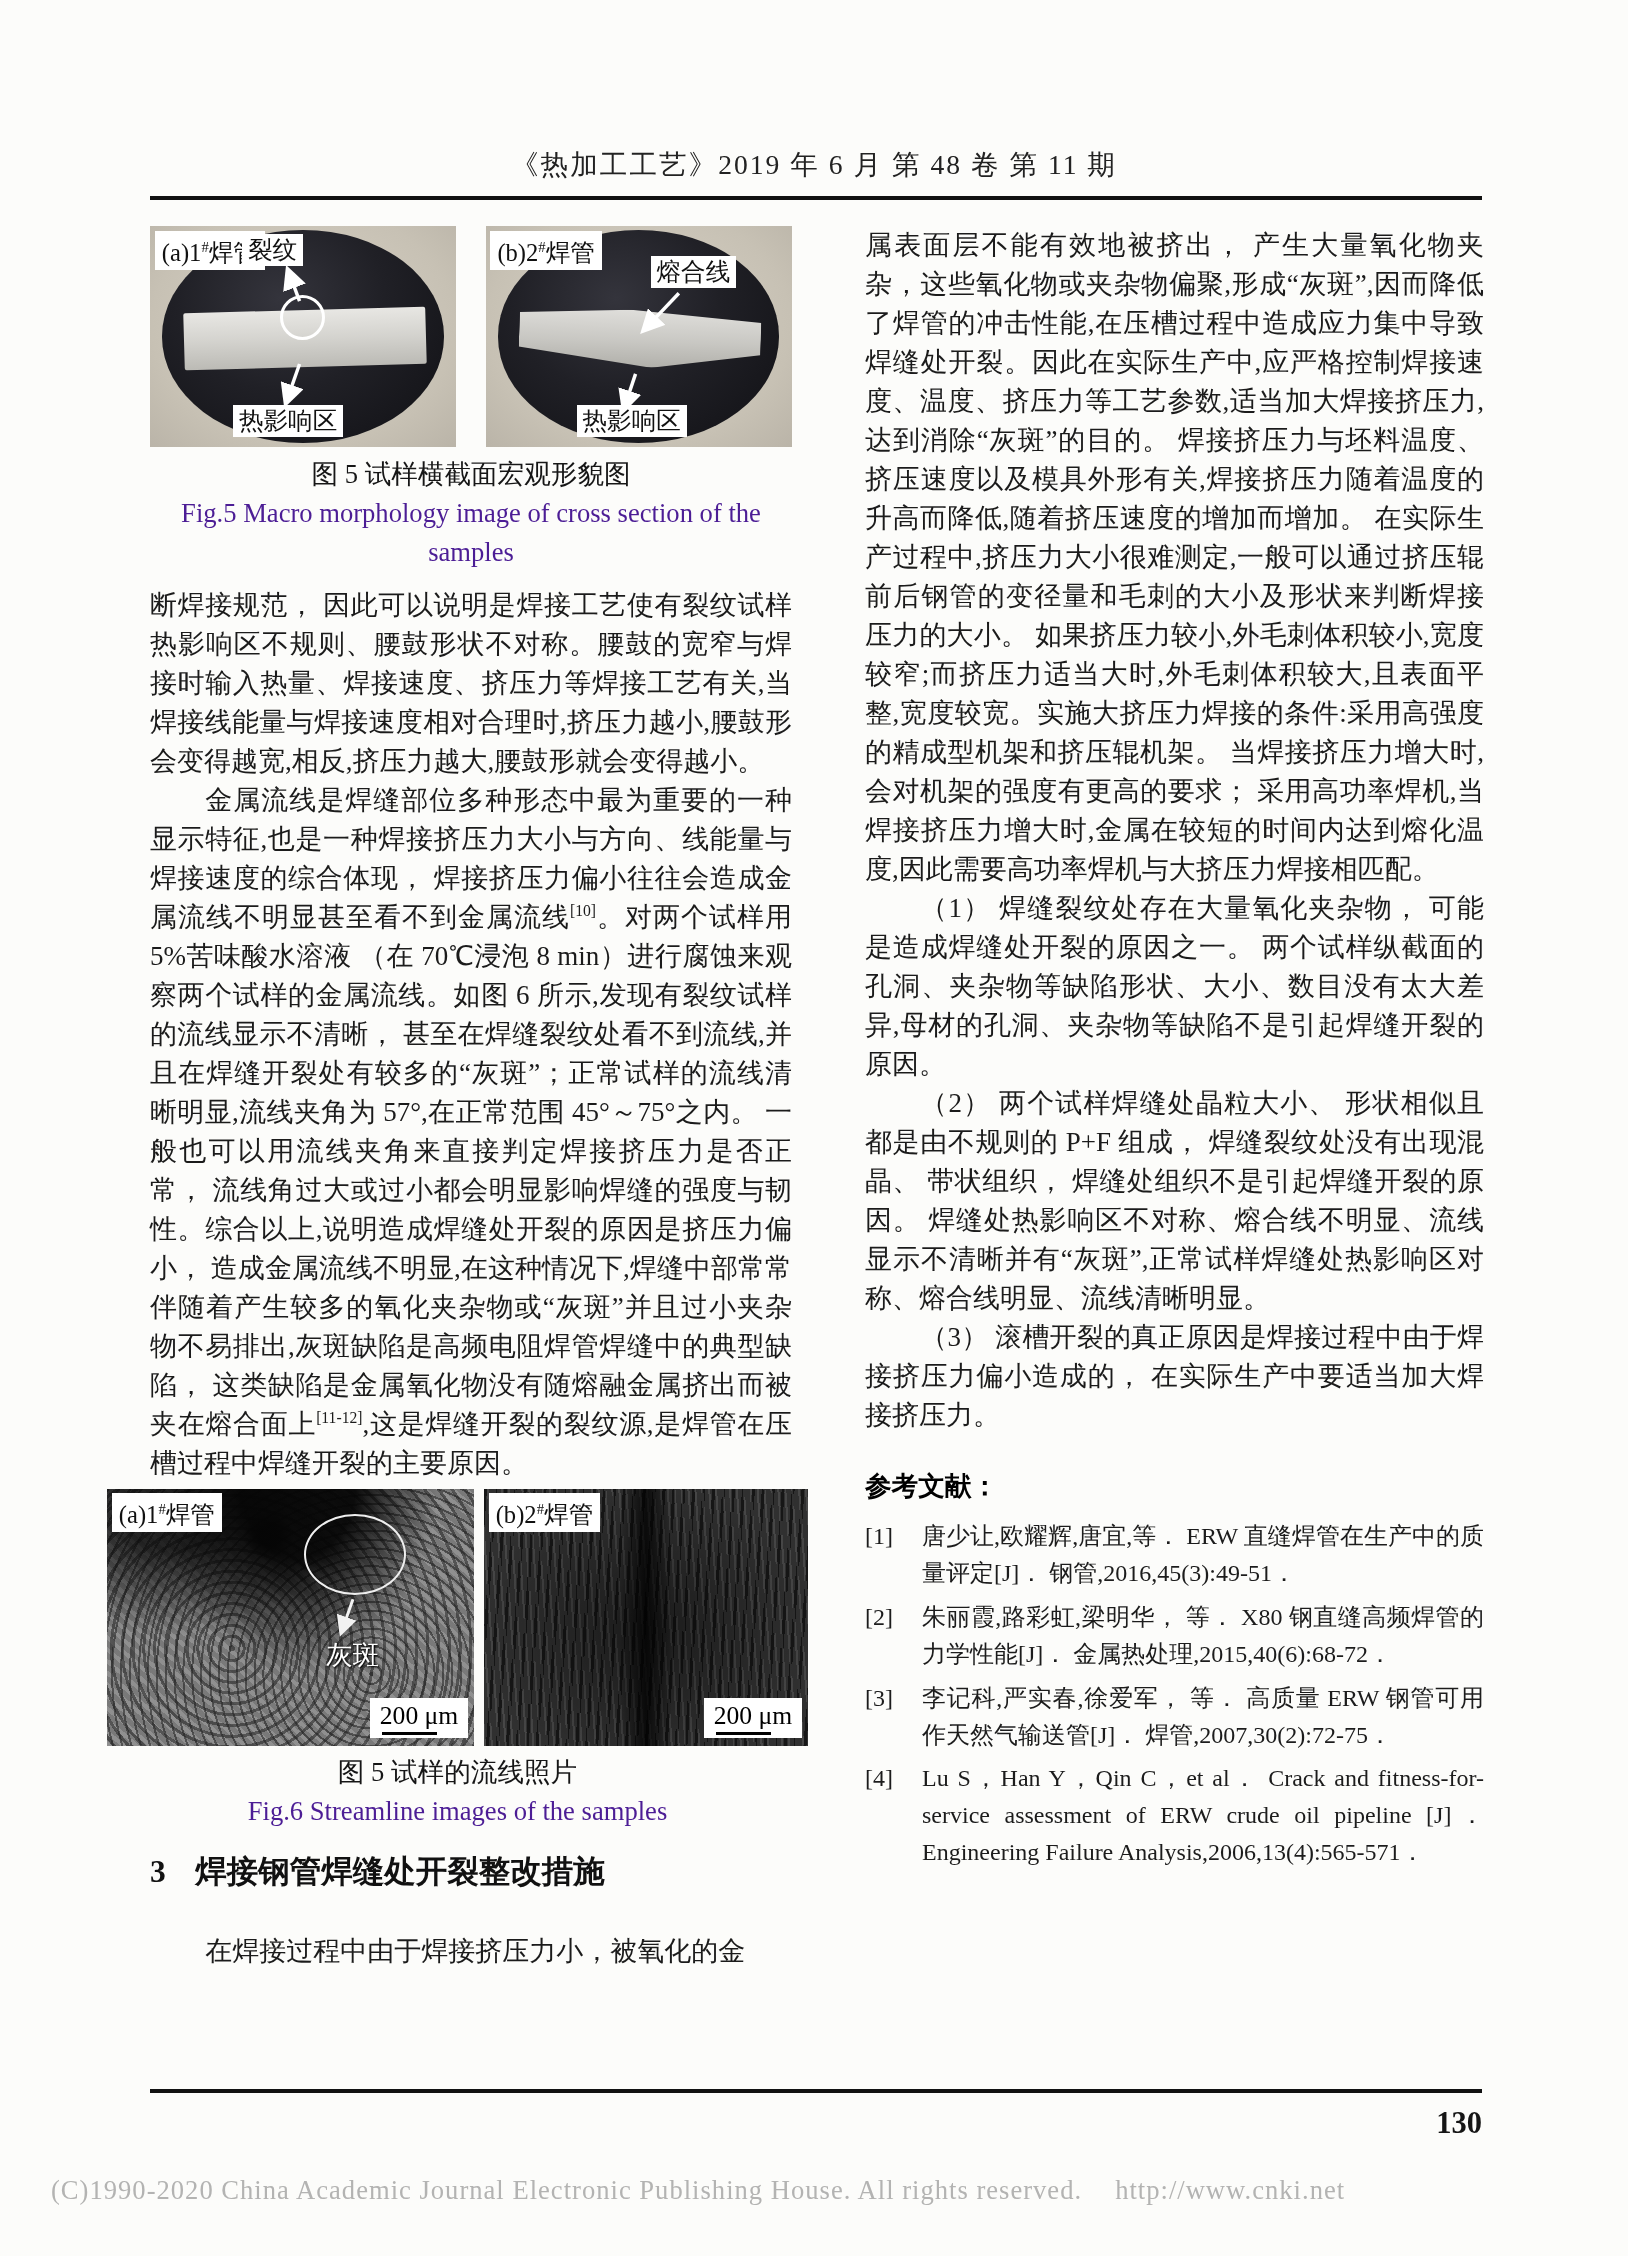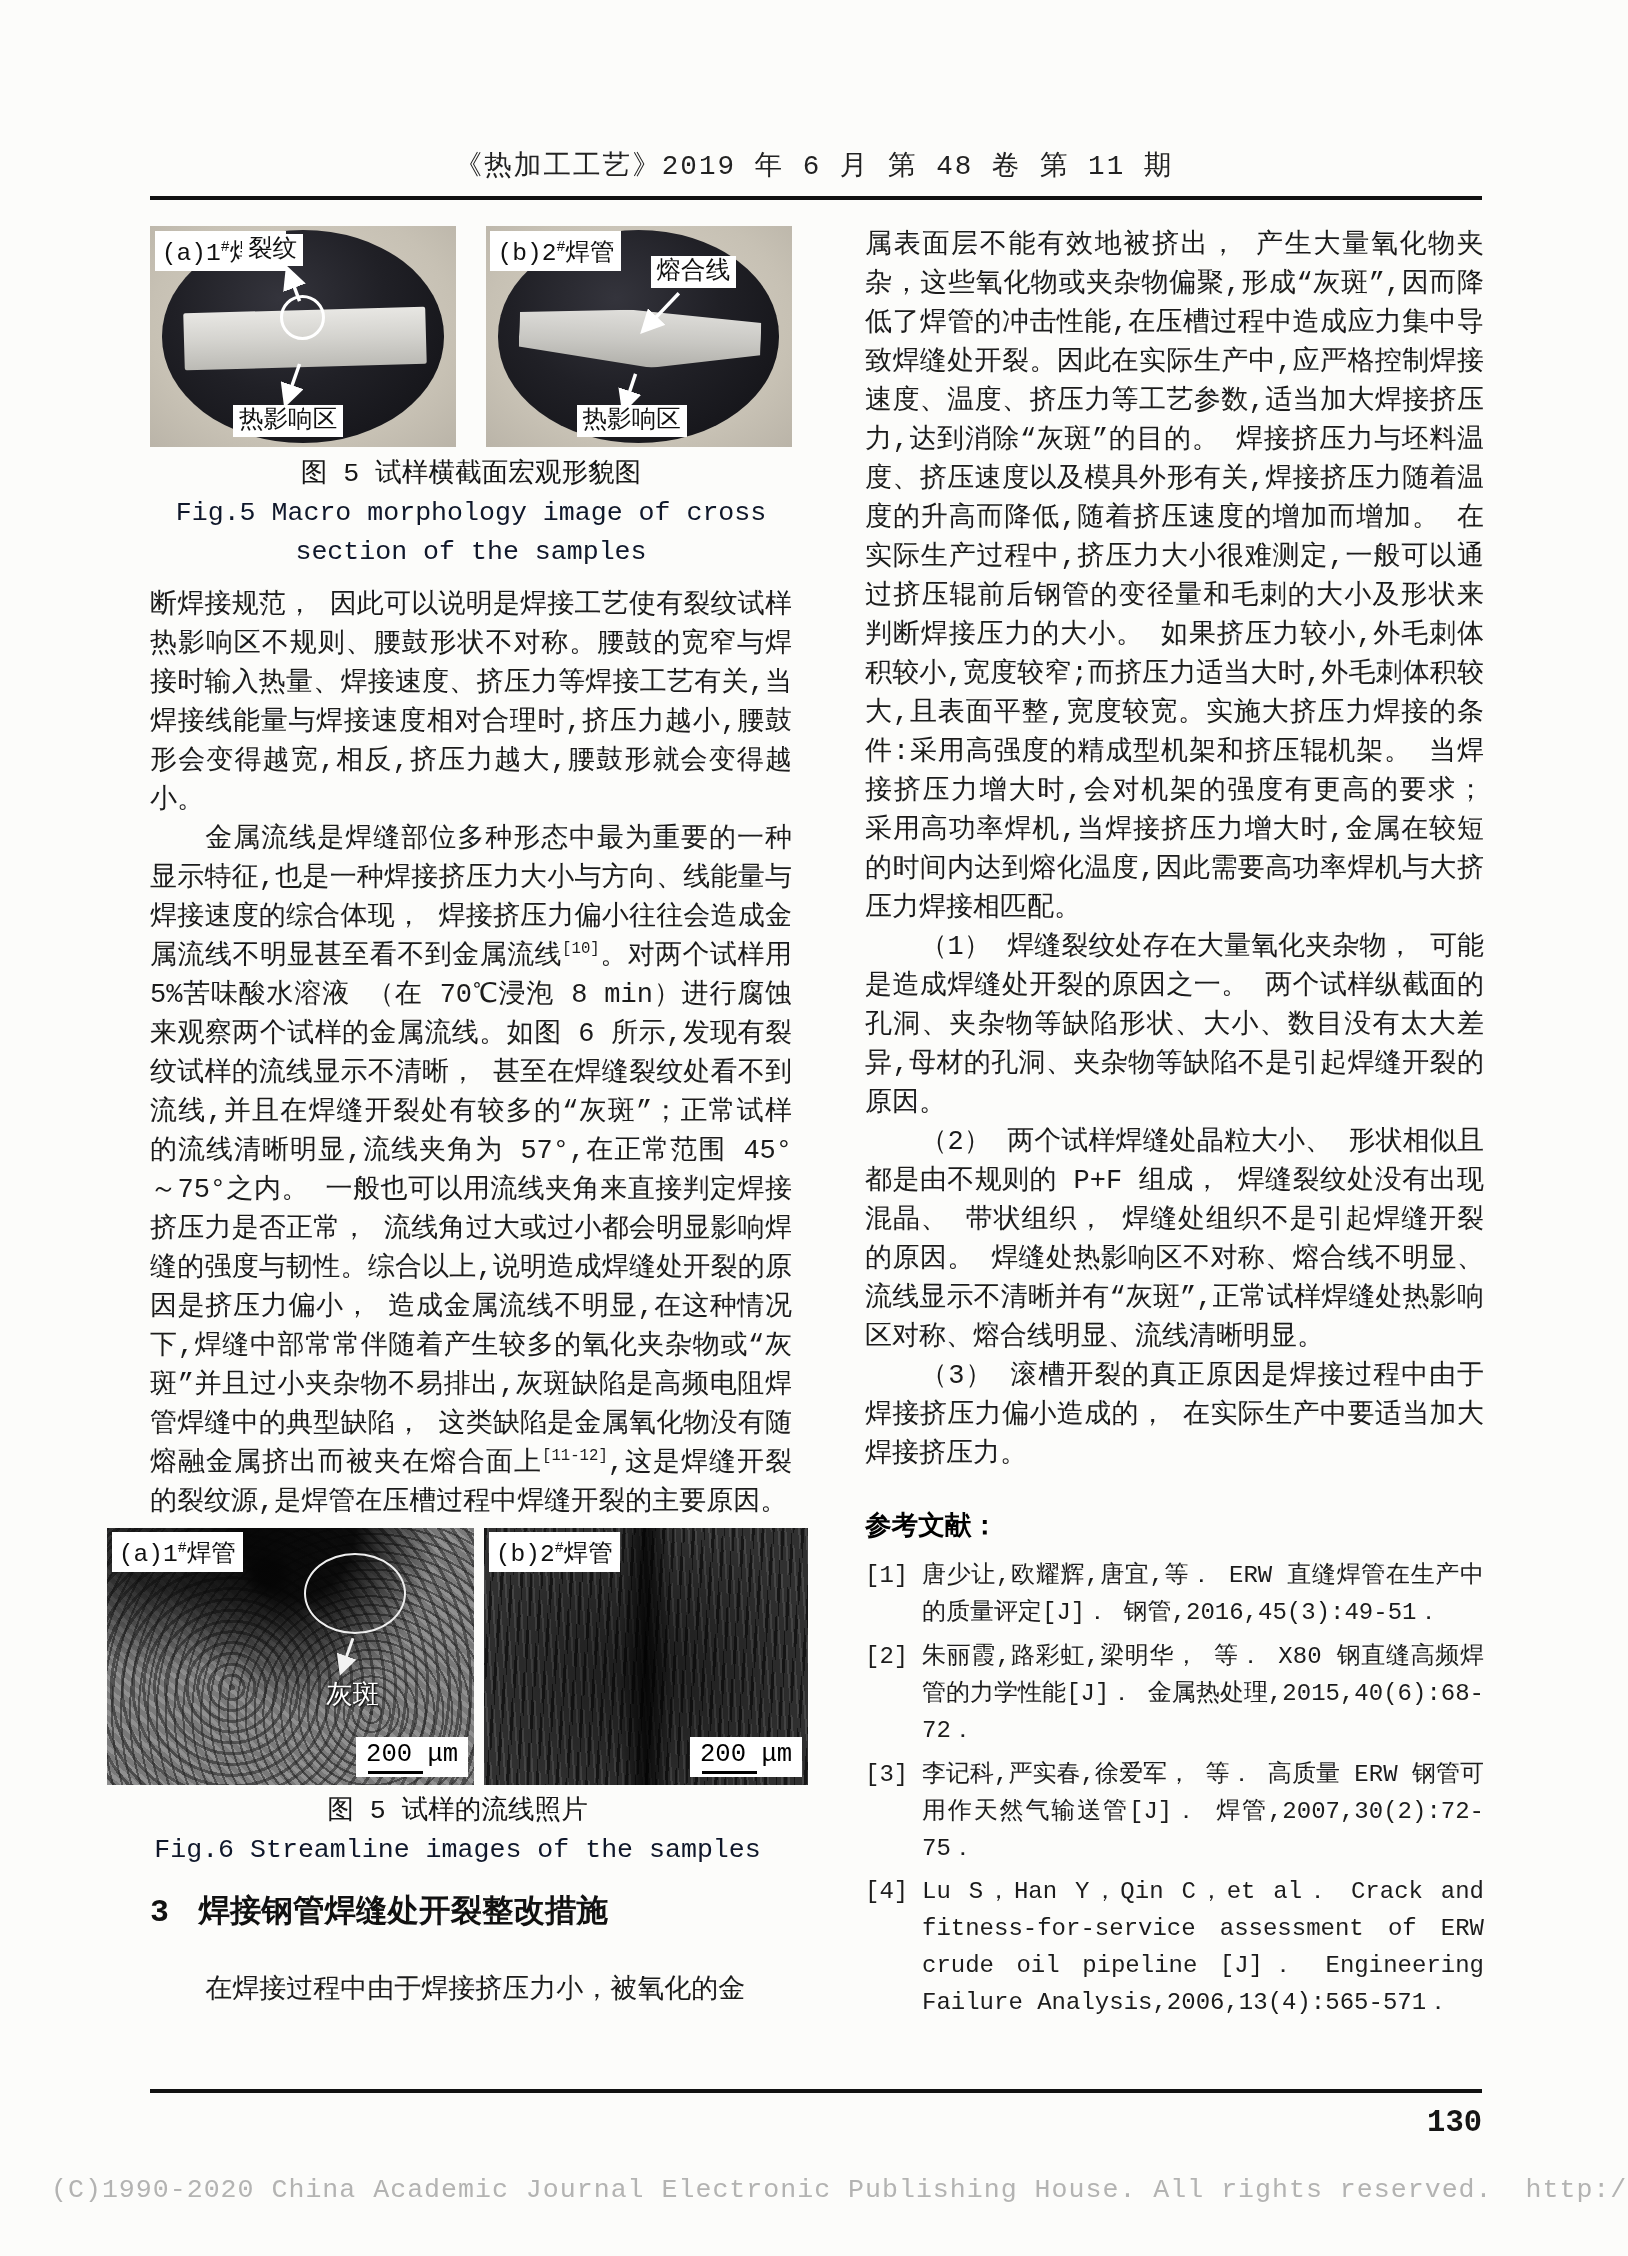--- a/index.html
+++ b/index.html
@@ -1,20 +1,20 @@
 <!DOCTYPE html>
 <html><head>
 <meta charset="utf-8">
 <style>
   * { margin:0; padding:0; box-sizing:border-box; }
   html,body { background:#e9e9e7; }
   .page {
     position:relative; width:1628px; height:2257px;
     background:#fcfcfa; overflow:hidden;
-    font-family:Liberation Mono, monospace;
+    font-family:Liberation Serif, serif;
     color:#1c1c1c;
   }
   
   .journal-header {
     position:absolute; top:146px; left:0; width:100%;
     text-align:center; font-size:27.6px; letter-spacing:2px; color:#222;
   }
   .rule { position:absolute; left:150px; width:1332px; background:#111; }
   .rule-top { top:196px; height:3.9px; }
   .rule-bottom { top:2089px; height:3.9px; }
@@ -41,21 +41,21 @@
     font-size:24.6px; line-height:32.5px; padding:0 6.9px; white-space:nowrap; z-index:4;
   }
   .ptag sup { font-size:0.6em; }
   .plabel {
     position:absolute; background:#fff; color:#111; font-size:24.6px;
     line-height:32.5px; padding:0 5.9px; white-space:nowrap; z-index:4;
   }
   .overlay { position:absolute; inset:0; width:100%; height:100%; z-index:3; }
   figcaption { text-align:center; }
   .cap-zh { font-size:26.6px; line-height:39px; margin-top:7.9px; color:#161616; }
-  .cap-en { font-size:26.6px; line-height:39px; color:#0f172a; }
+  .cap-en { font-size:26.6px; line-height:39px; color:#4c1d95; }
 
   
   .fig5 { margin-bottom:13.8px; }
   .photo5 {
     position:relative; width:306px; height:221px; overflow:hidden;
     background:radial-gradient(ellipse at 50% 45%, #d8d2c6 0%, #c7c1b4 70%, #bab4a8 100%);
   }
   .photo5 + .photo5 { margin-left:29.6px; }
   .puck {
     position:absolute; left:4%; top:2%; width:92%; height:96%; border-radius:50%;

